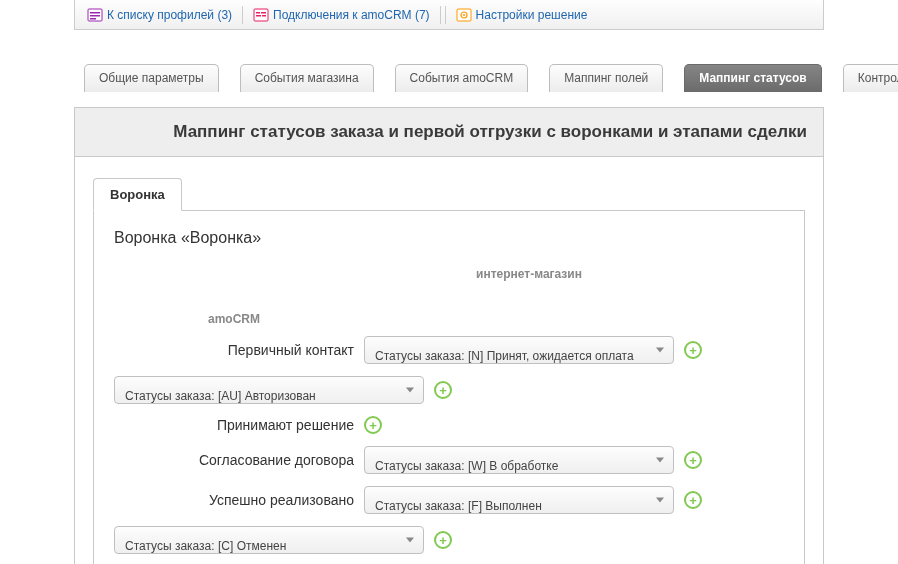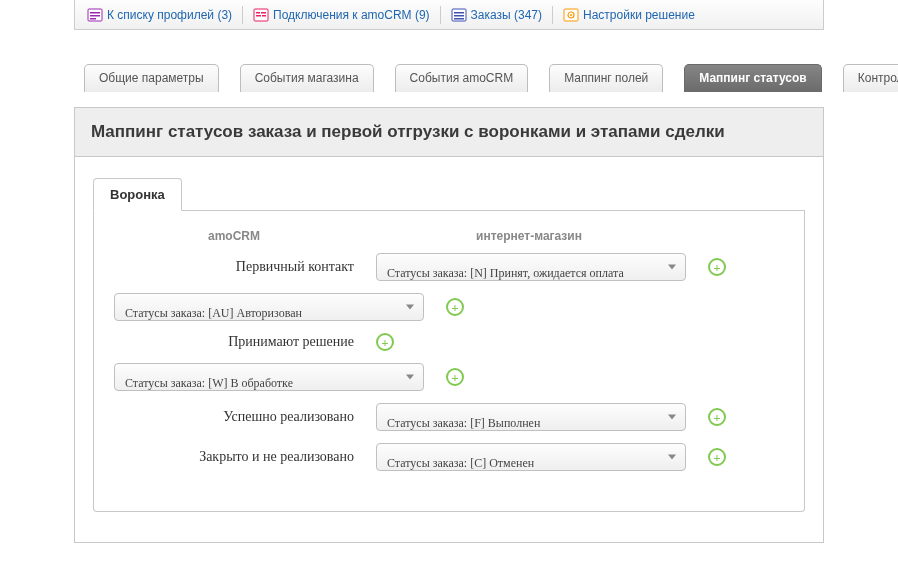--- a/index.html
+++ b/index.html
@@ -48,21 +48,21 @@
   .end-ctrl { cursor: pointer; font-size: 12px; }
 
   
   .header-bar {
     background: #eeeeee;
     border: 1px solid #c8c8c8;
     padding: 14px 16px;
     margin-top: -1px;
     position: relative; z-index: 1;
   }
-  .header-bar h1 { margin: 0; font-size: 17px; font-weight: bold; color: #3a3a3a; }
+  .header-bar h1 { margin: 0; font-size: 17px; font-weight: bold; color: #3a3a3a; text-align: right; }
 
   
   .panel-outer {
     border: 1px solid #c8c8c8; border-top: none;
     padding: 20px 18px 30px;
   }
   .inner-tabs {
     display: flex; align-items: flex-end;
     border-bottom: 1px solid #c8c8c8;
   }
@@ -82,27 +82,26 @@
     border-bottom-left-radius: 4px; border-bottom-right-radius: 4px;
     padding: 18px 20px 28px;
   }
   .funnel-title { font-size: 16px; color: #333; margin: 0 0 20px; }
 
   
   .mapping-head {
     display: flex; font-size: 12px; font-weight: bold; color: #888; text-align: center;
     margin-bottom: 10px;
   }
-  .mapping-head .col-left { width: 240px; text-align: center; }
+  .mapping-head .col-left { width: 240px; text-align: center; margin-top: 45px; }
   .mapping-head .col-right { width: 350px; text-align: center; }
 
   .mapping-row {
-    display: flex; align-items: center; gap: 22px;
+    display: flex; align-items: center; gap: 10px;
     margin-bottom: 12px;
-    font-family: Liberation Serif, serif;
   }
   .mapping-row .label {
     width: 240px; text-align: right; font-size: 14px; color: #333;
   }
   .select-wrap {
     width: 310px; position: relative;
   }
   .fake-select {
     width: 100%; height: 28px;
     border: 1px solid #c0c0c0; border-radius: 4px;
@@ -146,34 +145,23 @@
     <div class="toolbar-item">
       <span class="tb-icon">
         <svg viewBox="0 0 16 16">
             <rect x="1" y="2" width="14" height="12" rx="1" fill="#fff" stroke="#e91e63"></rect>
             <rect x="3" y="5" width="4" height="1.5" fill="#e91e63"></rect>
             <rect x="8" y="5" width="5" height="1.5" fill="#e91e63"></rect>
             <rect x="3" y="8" width="5" height="1.5" fill="#e91e63"></rect>
             <rect x="9" y="8" width="4" height="1.5" fill="#e91e63"></rect>
           </svg>
       </span>
-      <span>Подключения к amoCRM (9)</span>
+      <span>Подключения к amoCRM (7)</span>
     </div>
     <div class="sep"></div>
-    <div class="toolbar-item">
-      <span class="tb-icon">
-        <svg viewBox="0 0 16 16">
-            <rect x="1" y="2" width="14" height="12" rx="1" fill="#fff" stroke="#3f51b5"></rect>
-            <rect x="3" y="5" width="10" height="1.5" fill="#3f51b5"></rect>
-            <rect x="3" y="8" width="10" height="1.5" fill="#3f51b5"></rect>
-            <rect x="3" y="11" width="10" height="1.5" fill="#3f51b5"></rect>
-          </svg>
-      </span>
-      <span>Заказы (347)</span>
-    </div>
     <div class="sep"></div>
     <div class="toolbar-item">
       <span class="tb-icon">
         <svg viewBox="0 0 16 16">
             <rect x="1" y="2" width="14" height="12" rx="1" fill="#fff" stroke="#ff9800"></rect>
             <circle cx="8" cy="8" r="3" fill="none" stroke="#ff9800" stroke-width="1.2"></circle>
             <circle cx="8" cy="8" r="1" fill="#ff9800"></circle>
           </svg>
       </span>
       <span>Настройки решение</span>
@@ -204,20 +192,21 @@
     <div class="header-bar">
       <h1>Маппинг статусов заказа и первой отгрузки с воронками и этапами сделки</h1>
     </div>
 
     <div class="panel-outer">
       <div class="inner-tabs">
         <div class="inner-tab">Воронка</div>
       </div>
 
       <div class="funnel-content">
+        <div class="funnel-title">Воронка «Воронка»</div>
 
         <div class="mapping-head">
           <div class="col-left">amoCRM</div>
           <div class="col-right">интернет-магазин</div>
         </div>
 
         <div id="mapping-rows">
             <div class="mapping-row">
               <div class="label">Первичный контакт</div>
               <div class="select-wrap">
@@ -229,34 +218,34 @@
               <div class="select-wrap">
                 <div class="fake-select">Статусы заказа: [AU] Авторизован</div>
               </div>
               <div class="add-btn">+</div>
             </div>
             <div class="mapping-row">
               <div class="label">Принимают решение</div>
               <div class="add-btn">+</div>
             </div>
             <div class="mapping-row">
+              <div class="label">Согласование договора</div>
               <div class="select-wrap">
                 <div class="fake-select">Статусы заказа: [W] В обработке</div>
               </div>
               <div class="add-btn">+</div>
             </div>
             <div class="mapping-row">
               <div class="label">Успешно реализовано</div>
               <div class="select-wrap">
                 <div class="fake-select">Статусы заказа: [F] Выполнен</div>
               </div>
               <div class="add-btn">+</div>
             </div>
             <div class="mapping-row">
-              <div class="label">Закрыто и не реализовано</div>
               <div class="select-wrap">
                 <div class="fake-select">Статусы заказа: [C] Отменен</div>
               </div>
               <div class="add-btn">+</div>
             </div>
           </div>
       </div>
     </div>
   </div>
 

